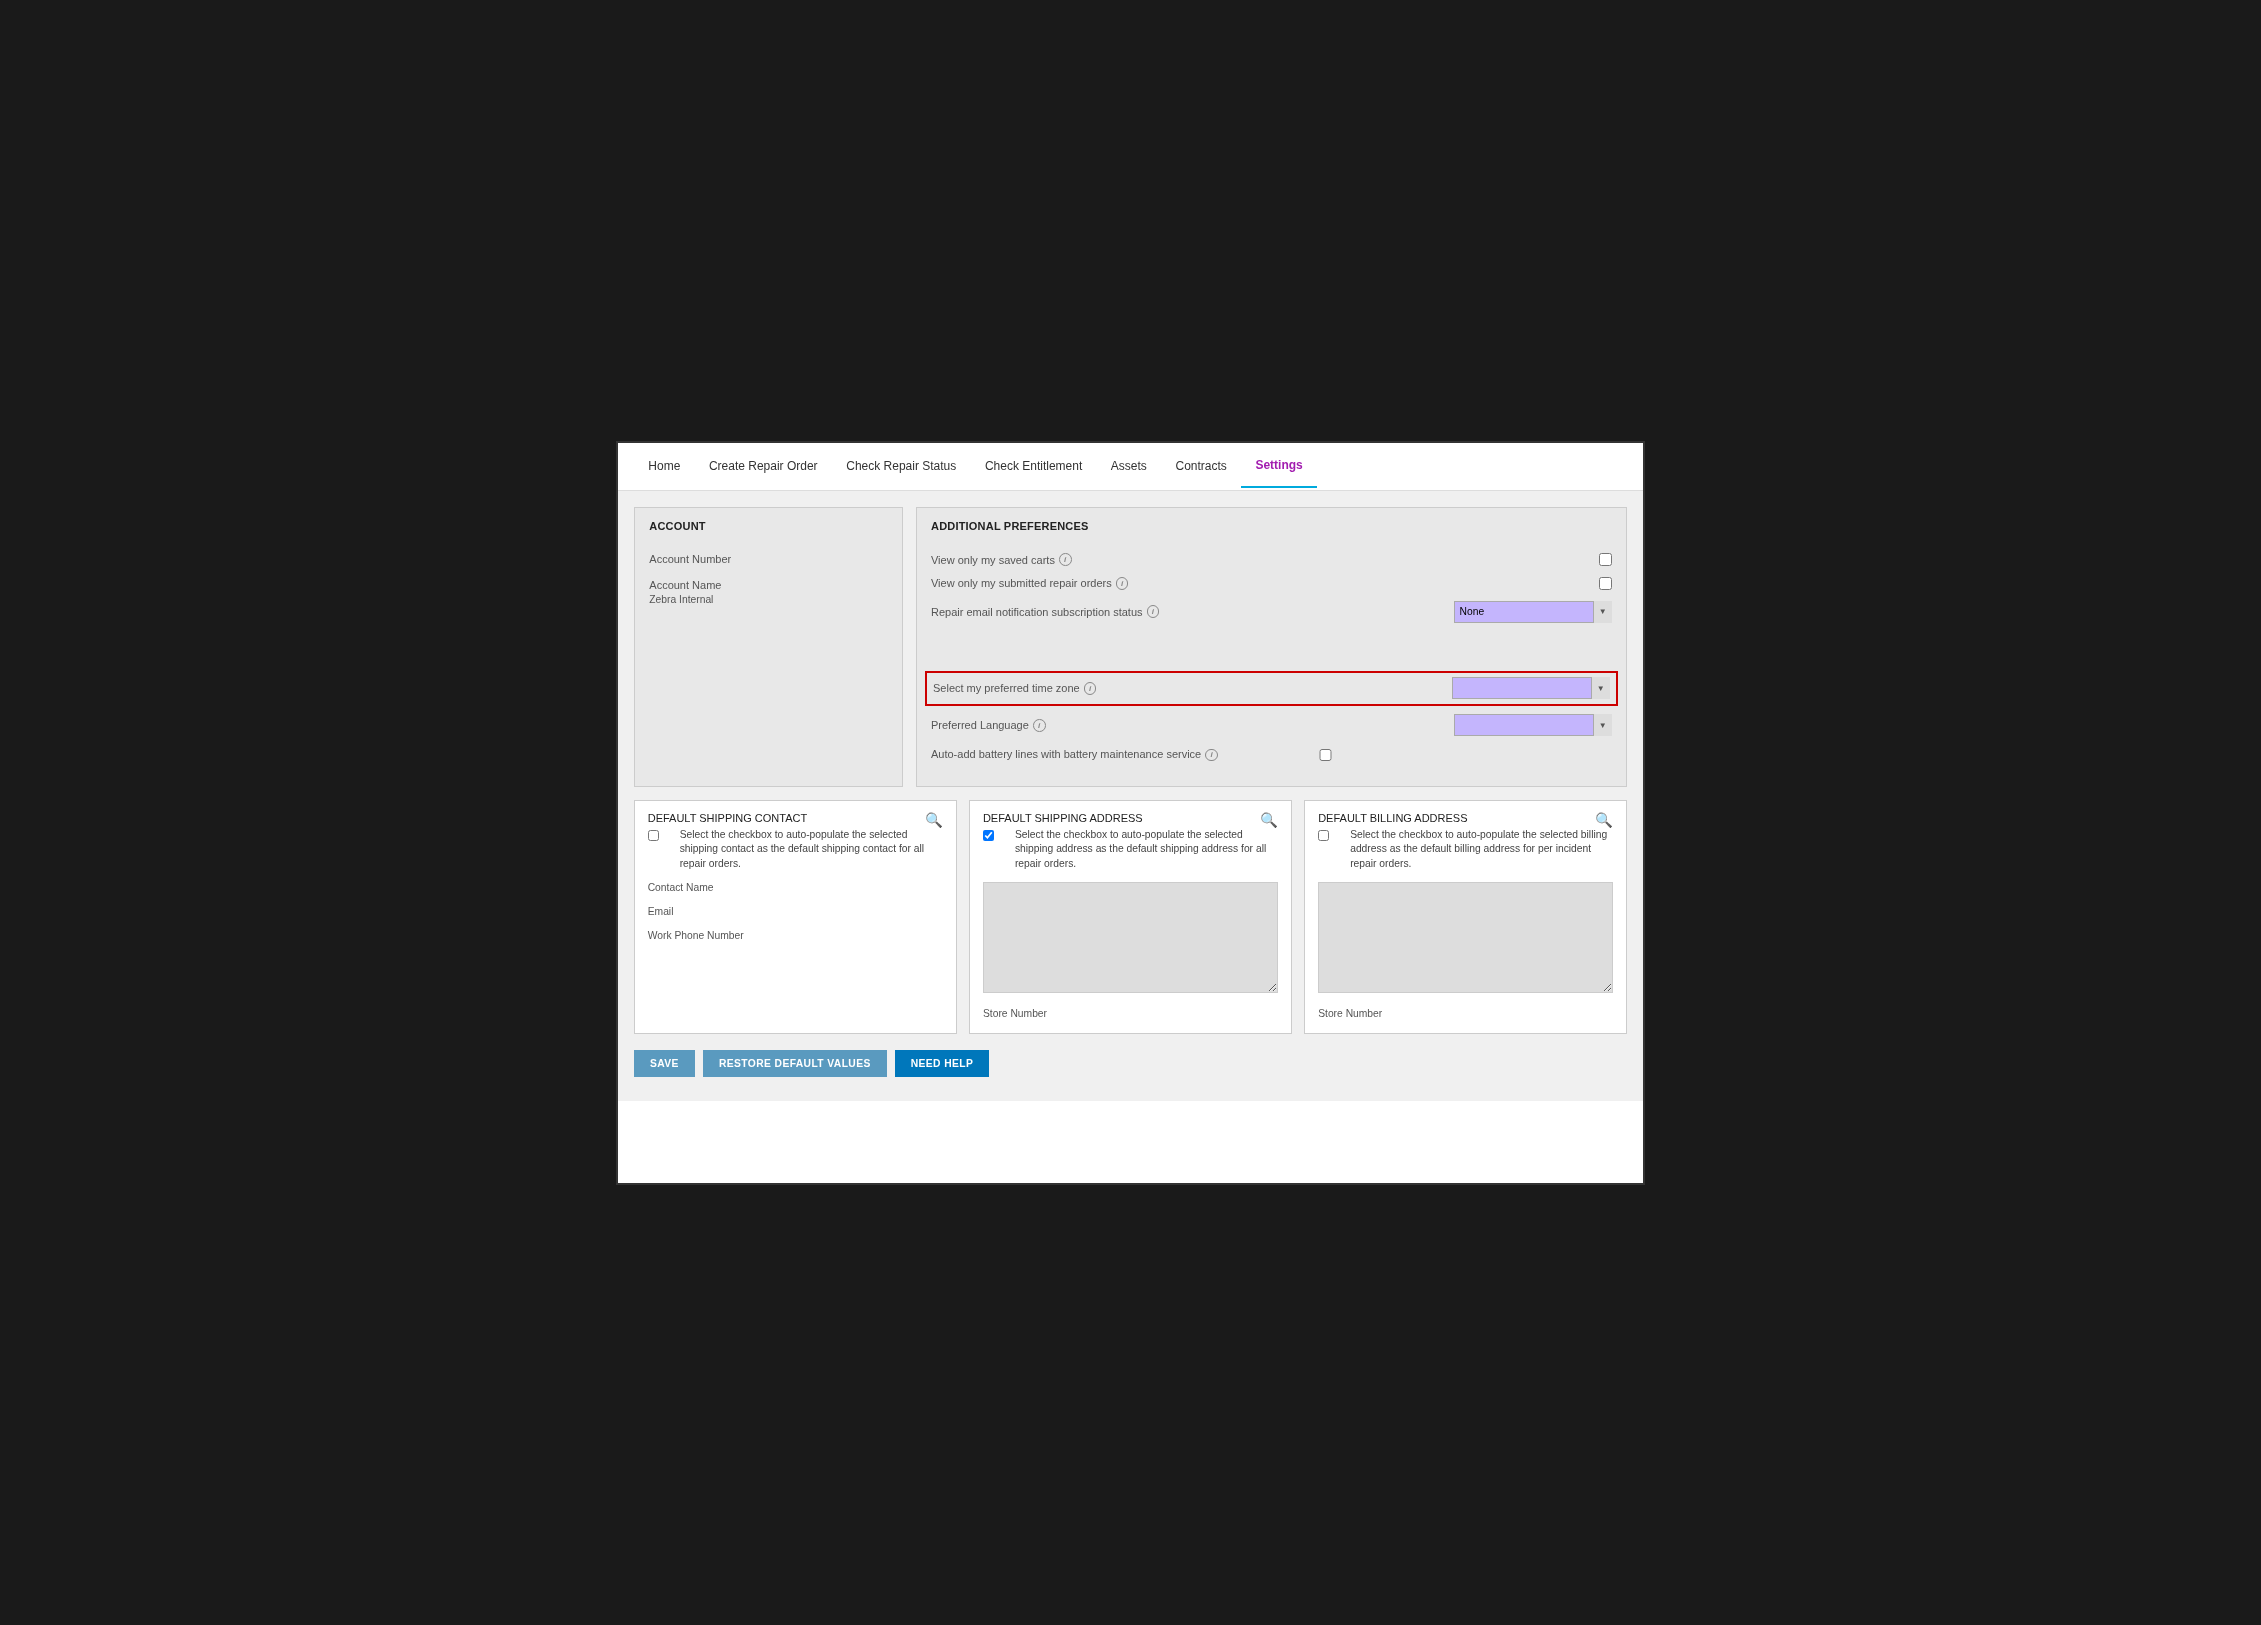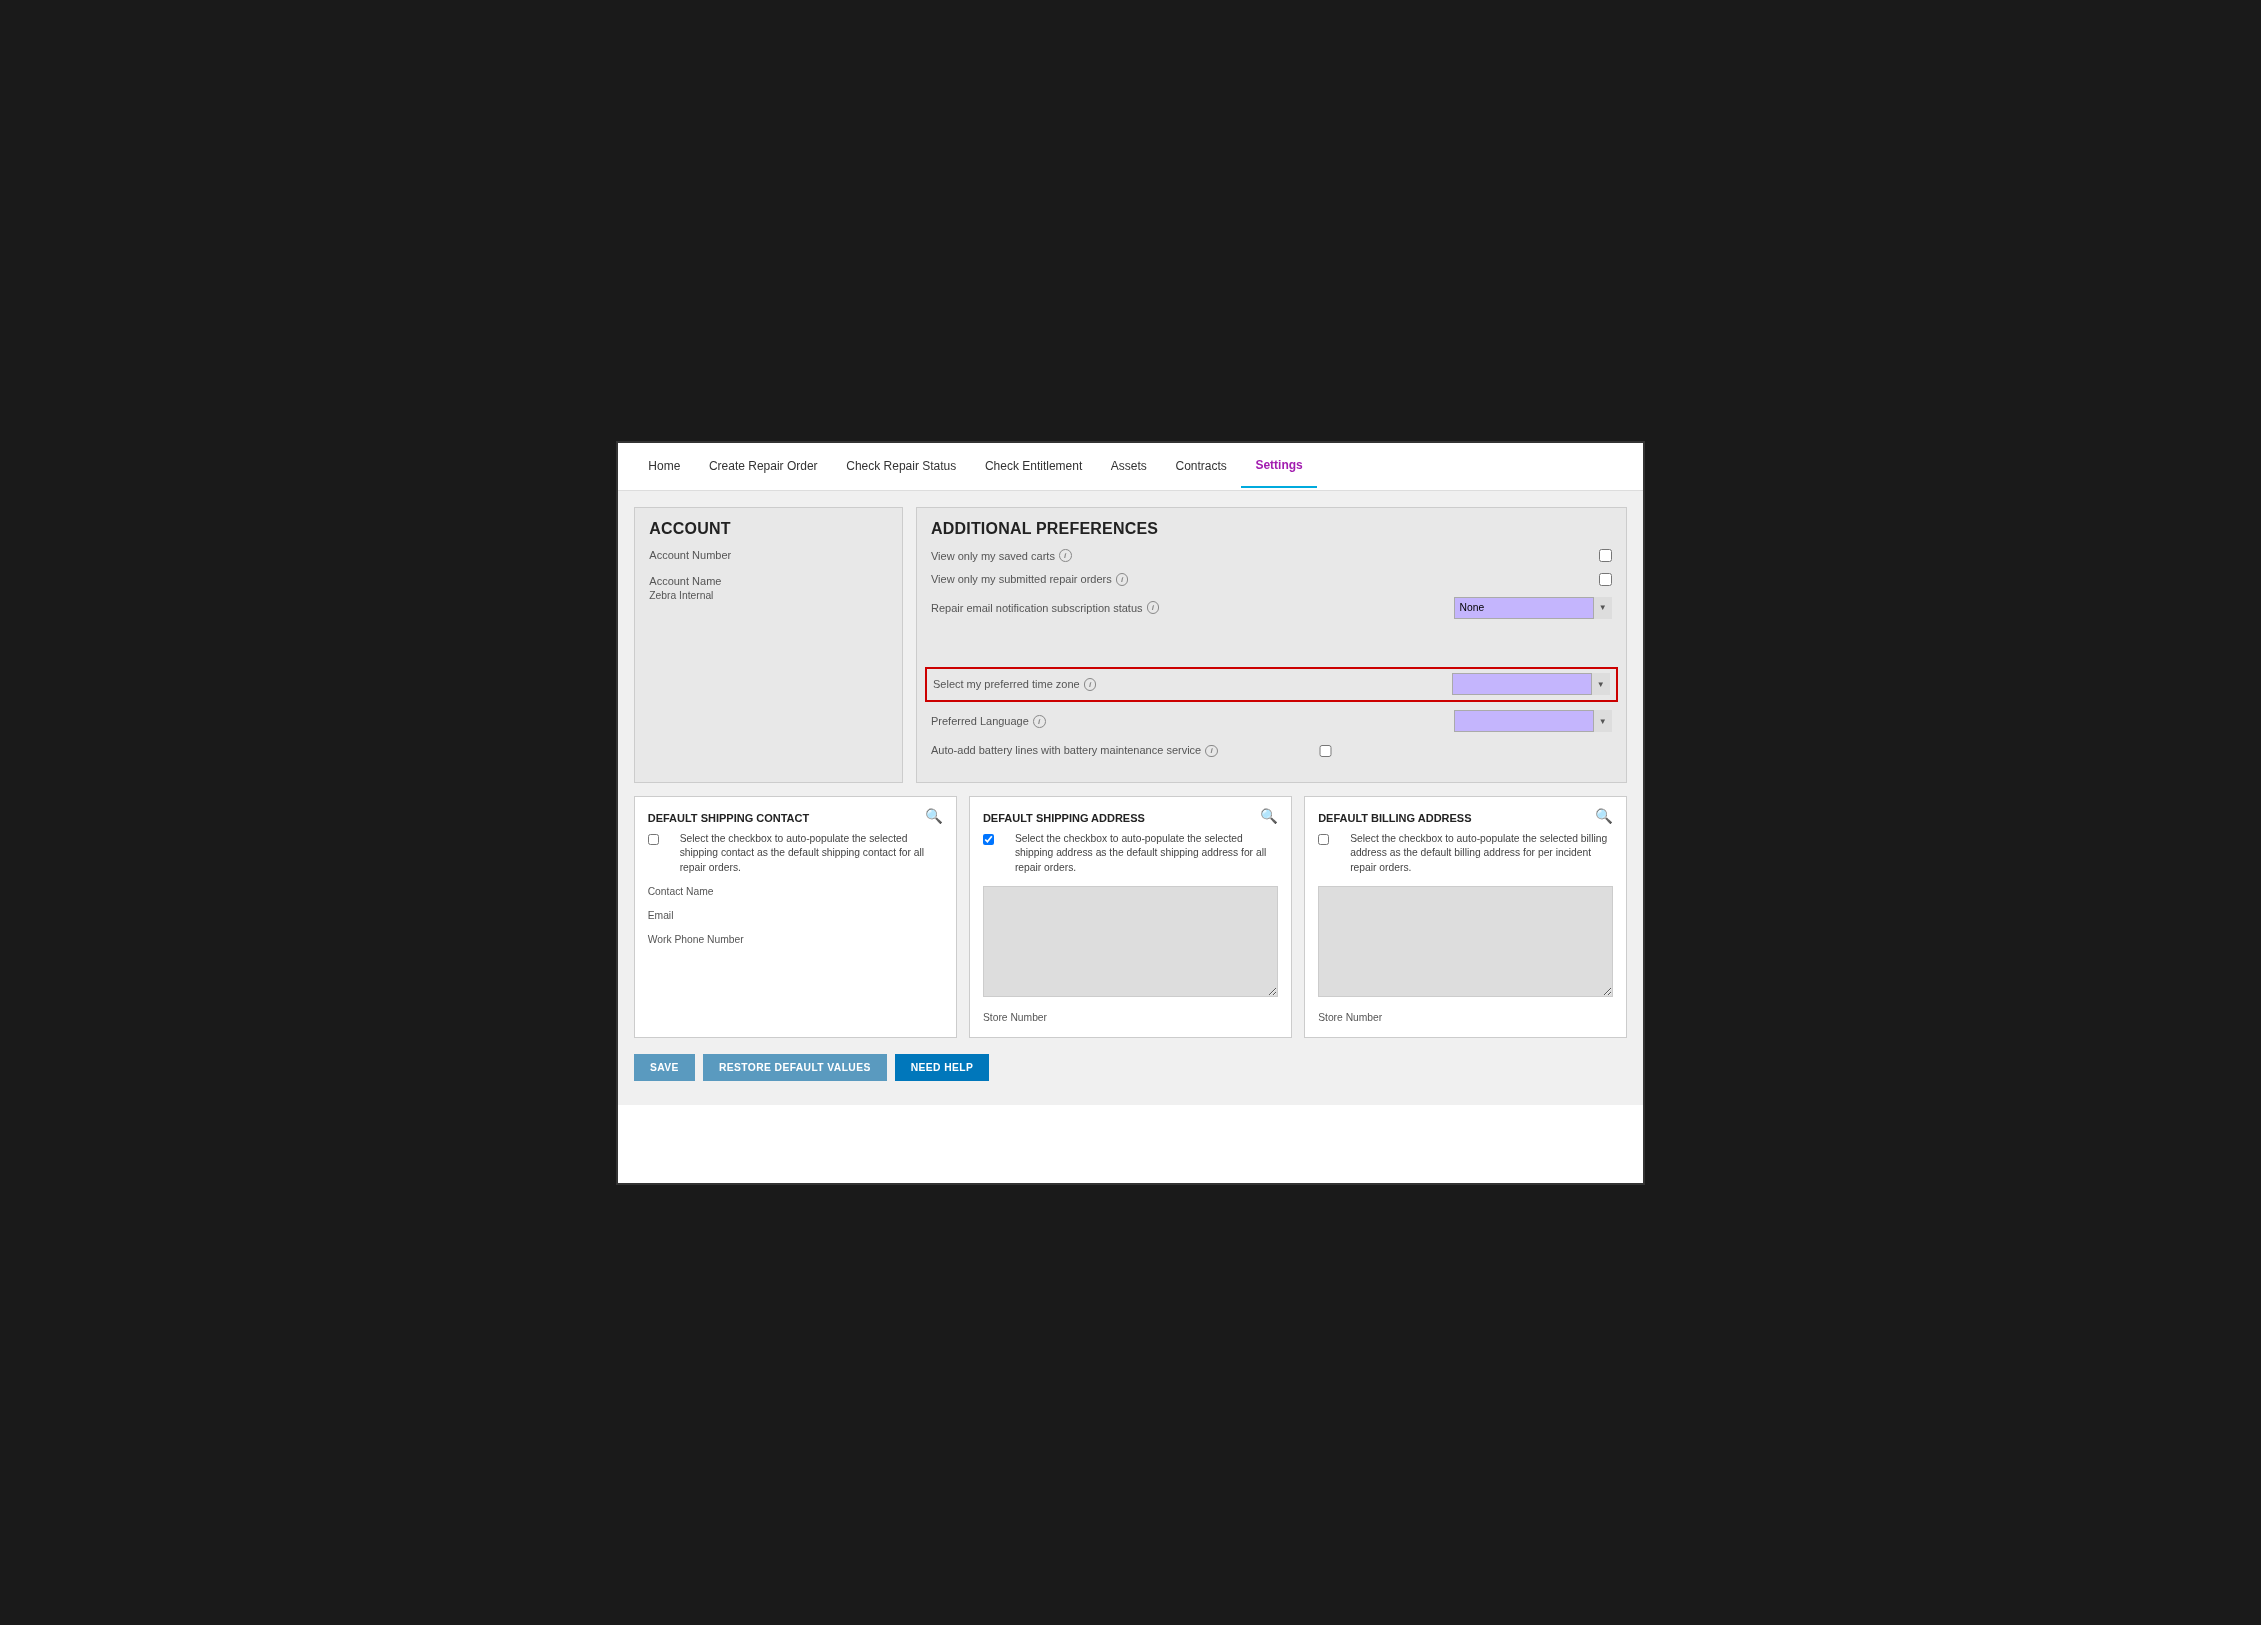--- a/index.html
+++ b/index.html
@@ -61,23 +61,23 @@
     }
     .panel-left {
       width: 269px;
       flex-shrink: 0;
     }
     .panel-right {
       flex: 1;
     }
     .panel-title {
       font-weight: 700;
-      font-size: 16px;
+      font-size: 11px;
       color: #222;
-      margin-bottom: 11px;
+      margin-bottom: 21px;
       letter-spacing: 0.2px;
     }
     .account-field {
       margin-bottom: 14.3px;
     }
     .account-field-label {
       color: #555;
       font-size: 11px;
     }
     .account-field-value {
@@ -164,26 +164,26 @@
       gap: 12.7px;
       margin-bottom: 16px;
     }
     .bottom-panel {
       flex: 1;
       background: #fff;
       border: 0.8px solid #ccc;
       padding: 11px 12.7px;
     }
     .bottom-panel-title {
-      font-weight: 700;
+      font-weight: 400;
       font-size: 11px;
       color: #222;
-      margin-bottom: 8px;
-      display: flex;
-      align-items: flex-end;
+      margin-bottom: 0;
+      display: flex;
+      align-items: flex-start;
       justify-content: space-between;
     }
     .search-icon-btn {
       color: #0099cc;
       cursor: pointer;
       font-size: 14.3px;
     }
     .checkbox-row {
       display: flex;
       align-items: flex-start;

